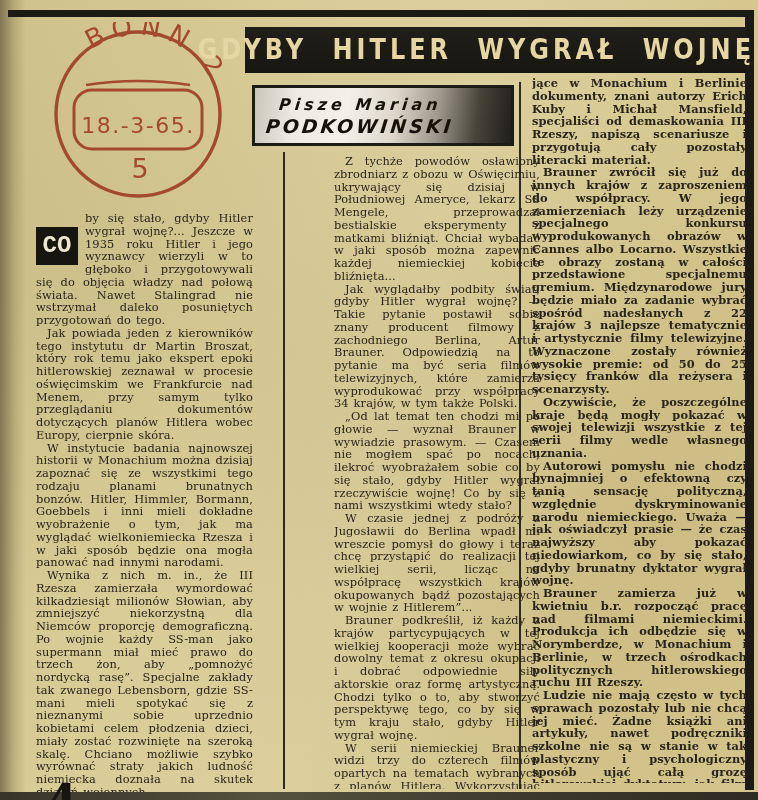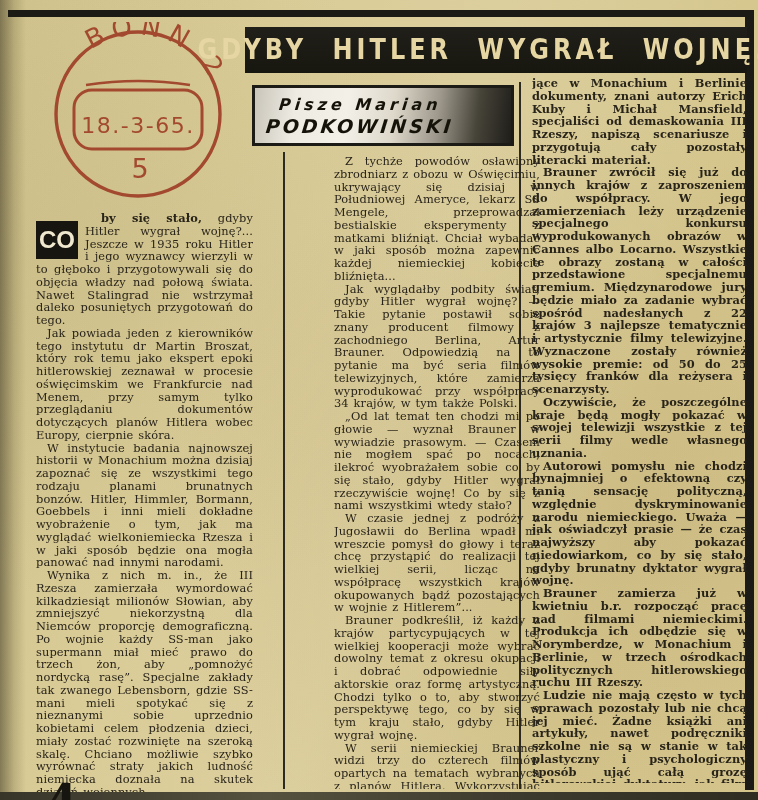--- a/index.html
+++ b/index.html
@@ -46,24 +46,24 @@
   
   .col { position:absolute; font-size:11.4px; line-height:12.75px; color:#29241a;
     text-align:justify; letter-spacing:0.1px; word-spacing:1.2px; overflow:hidden; }
   .col p, .col .para { margin:0; text-indent:11px; }
   .col .lead { text-indent:0; }
   .col1 { left:36px;  top:212px; width:217px; height:580px; }
   .col2 { left:294px; top:155px; width:206px; height:634px;margin-left:40px; }
   .col3 { left:532px; top:77px;  width:215px; height:706px;font-weight:bold; }
   .col3 .para:first-child { text-indent:0; }
 
-  .dropcap { float:left; width:42px; height:38px; margin:9px 7px 1px 0;
-    background:#17150f; color:#efe8cf; font-family:Liberation Sans, sans-serif;
+  .dropcap { float:left; width:42px; height:38px; margin:15px 7px 1px 0;
+    background:#17150f; color:#efe8cf; font-family:Liberation Mono, monospace;
     font-weight:bold; font-size:24px; line-height:38px; text-align:center; letter-spacing:0; text-indent:0; }
-  .lead-bold { font-weight:bold;margin-left:16px; }
+  .lead-bold { font-weight:normal; }
 
   .page-num { position:absolute; left:46px; top:779px; font-family:"DejaVu Serif", serif;
     font-weight:bold; font-size:46px; color:#17150f; line-height:1; }
 </style>
 </head>
 <body>
 
 <div class="page">
 
   <div class="left-shadow"></div>

